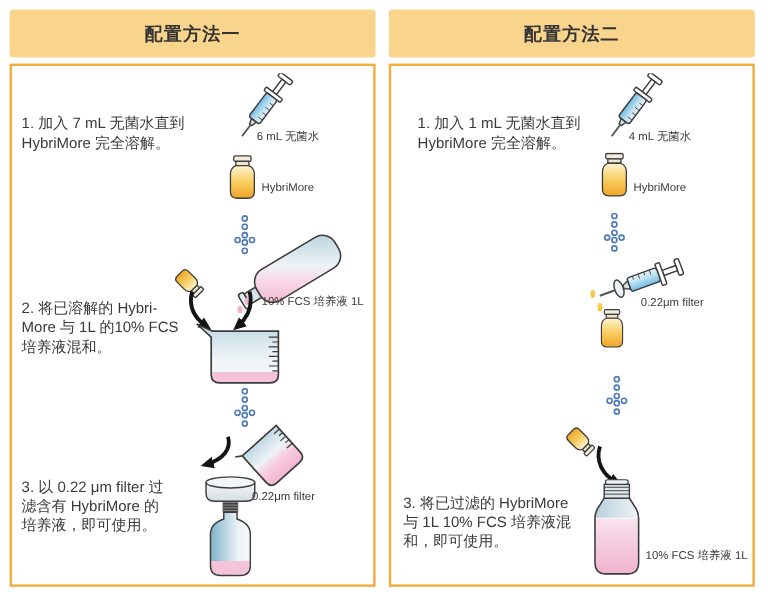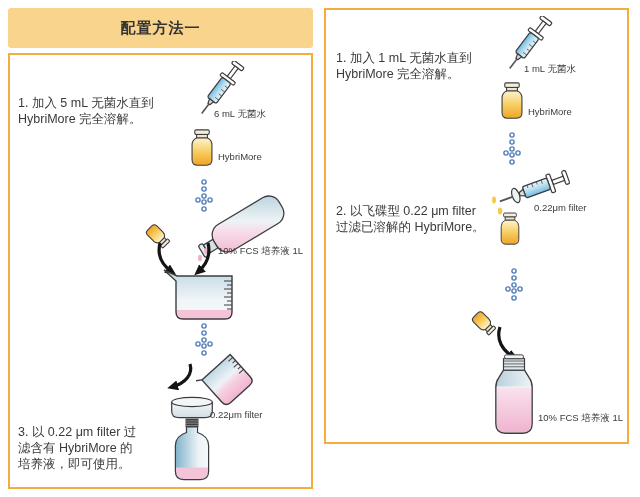--- a/index.html
+++ b/index.html
@@ -62,21 +62,21 @@
     </marker>
   </defs>
 </svg>
 
 <div class="wrap">
 
   <div class="panel">
     <div class="panel-header">配置方法一</div>
     <div class="panel-body">
 
-      <div class="step" style="left:8px;top:40px;width:166px">1. 加入 5 mL 无菌水直到
+      <div class="step" style="left:8px;top:40px;width:166px">1. 加入 7 mL 无菌水直到
 HybriMore 完全溶解。</div>
 
       <svg class="gfx" style="left:178px;top:6px" width="58" height="70" viewBox="0 0 58 70">
         <g transform="translate(51,3) rotate(127)" stroke="#3c3c3c" stroke-width="1.2" fill="#fff">
           <rect x="0" y="-6.5" width="4" height="13" rx="1.5"></rect>
           <rect x="4" y="-2" width="13" height="4"></rect>
           <rect x="17" y="-8.5" width="3.5" height="17" rx="1"></rect>
           <rect x="20.5" y="-5.5" width="25" height="11" rx="2" fill="url(#gSyr)"></rect>
           <path d="M26,-5.5 V-2 M31,-5.5 V-1 M36,-5.5 V-2 M41,-5.5 V-1" stroke-width="0.7" fill="none"></path>
           <path d="M45.5,-2.5 L50,-1.2 L50,1.2 L45.5,2.5 Z" fill="#D8DEE2"></path>
@@ -138,20 +138,23 @@
         <path d="M56,2 C59,14 54,24 46,31" fill="none" stroke="#141414" stroke-width="3.2" marker-end="url(#ah)"></path>
       </svg>
 
       <svg class="gfx" style="left:150px;top:212px" width="82" height="56" viewBox="0 0 82 56">
         <path d="M4,3 L17,9 H72 V45 Q72,52 65,52 H23 Q16,52 16,45 V14 Z" fill="url(#gBeaker)"></path>
         <path d="M16,43 H72 V45 Q72,52 65,52 H23 Q16,52 16,45 Z" fill="#F5C3D8"></path>
         <path d="M4,3 L17,9 H72 V45 Q72,52 65,52 H23 Q16,52 16,45 V14 Z" fill="none" stroke="#3c3c3c" stroke-width="1.4"></path>
         <path d="M72,14 h-8 M72,18 h-5 M72,22 h-8 M72,26 h-5 M72,30 h-8 M72,34 h-5 M72,38 h-8 M72,42 h-5" stroke="#3c3c3c" stroke-width="1"></path>
       </svg>
 
+      <div class="step" style="left:8px;top:194px;width:152px">2. 将已溶解的 Hybri-
+More 与 1L 的10% FCS
+培养液混和。</div>
 
       <svg class="gfx" style="left:184px;top:268px" width="20" height="34" viewBox="0 0 20 34">
         <g fill="none" stroke="#4F7CB8" stroke-width="1.4">
           <circle cx="10" cy="3" r="2.1"></circle>
             <circle cx="10" cy="10" r="2.1"></circle>
             <circle cx="10" cy="17" r="2.1"></circle>
           <circle cx="4" cy="21" r="2.1"></circle>
             <circle cx="16" cy="21" r="2.1"></circle>
             <circle cx="10" cy="23" r="2.1"></circle>
           <circle cx="10" cy="30" r="2.1"></circle>
@@ -175,45 +178,46 @@
         <path d="M4,9 V19 Q4,26 12,26 H40 Q48,26 48,19 V9" fill="url(#gGray)" stroke="#3c3c3c" stroke-width="1.3"></path>
         <ellipse cx="26" cy="9" rx="22" ry="5" fill="#F2F6F8" stroke="#3c3c3c" stroke-width="1.3"></ellipse>
         <rect x="19" y="27" width="14" height="9" fill="#3f3f3f"></rect>
         <path d="M19,29.5 h14 M19,32 h14 M19,34.5 h14" stroke="#9aa0a4" stroke-width="0.8"></path>
         <path d="M20,36 H32 V42 Q44,46 44,56 V84 Q44,93 35,93 H17 Q8,93 8,84 V56 Q8,46 20,42 Z" fill="url(#gFilterBody)"></path>
         <path d="M8.7,80 H43.3 V84 Q43.3,92.3 35,92.3 H17 Q8.7,92.3 8.7,84 Z" fill="#F5C3D8"></path>
         <path d="M20,36 H32 V42 Q44,46 44,56 V84 Q44,93 35,93 H17 Q8,93 8,84 V56 Q8,46 20,42 Z" fill="none" stroke="#3c3c3c" stroke-width="1.3"></path>
       </svg>
       <div class="lbl" style="left:200px;top:354px">0.22μm filter</div>
 
-      <div class="step" style="left:8px;top:369px;width:150px">3. 以 0.22 μm filter 过
+      <div class="step" style="left:8px;top:343px;width:150px">3. 以 0.22 μm filter 过
 滤含有 HybriMore 的
 培养液，即可使用。</div>
 
     </div>
   </div>
 
   <div class="panel">
+    <div class="panel-header">配置方法二</div>
     <div class="panel-body">
 
-      <div class="step" style="left:10px;top:40px;width:170px">1. 加入 1 mL 无菌水直到
+      <div class="step" style="left:22px;top:40px;width:170px">1. 加入 1 mL 无菌水直到
 HybriMore 完全溶解。</div>
 
       <svg class="gfx" style="left:170px;top:6px" width="58" height="70" viewBox="0 0 58 70">
         <g transform="translate(51,3) rotate(127)" stroke="#3c3c3c" stroke-width="1.2" fill="#fff">
           <rect x="0" y="-6.5" width="4" height="13" rx="1.5"></rect>
           <rect x="4" y="-2" width="13" height="4"></rect>
           <rect x="17" y="-8.5" width="3.5" height="17" rx="1"></rect>
           <rect x="20.5" y="-5.5" width="25" height="11" rx="2" fill="url(#gSyr)"></rect>
           <path d="M26,-5.5 V-2 M31,-5.5 V-1 M36,-5.5 V-2 M41,-5.5 V-1" stroke-width="0.7" fill="none"></path>
           <path d="M45.5,-2.5 L50,-1.2 L50,1.2 L45.5,2.5 Z" fill="#D8DEE2"></path>
           <rect x="50" y="-0.8" width="12" height="1.6" fill="#555" stroke="none"></rect>
         </g>
       </svg>
-      <div class="lbl" style="left:198px;top:53px">1 mL 无菌水</div>
+      <div class="lbl" style="left:198px;top:53px">4 mL 无菌水</div>
 
       <svg class="gfx" style="left:172px;top:72px" width="28" height="38" viewBox="0 0 30 42">
         <g stroke="#3c3c3c" stroke-width="1.2">
           <rect x="7" y="1" width="16" height="5" rx="1.5" fill="#F2EDDD"></rect>
           <rect x="9" y="6" width="12" height="4" fill="#EFE6CF"></rect>
           <path d="M9,10 H21 Q26,12 26,18 V34 Q26,40 20,40 H10 Q4,40 4,34 V18 Q4,12 9,10 Z" fill="url(#gAmber)"></path>
         </g>
       </svg>
       <div class="lbl bold" style="left:202px;top:96px">HybriMore</div>
 
@@ -246,22 +250,20 @@
       <div class="lbl" style="left:208px;top:192px">0.22μm filter</div>
 
       <svg class="gfx" style="left:172px;top:202px" width="24" height="34" viewBox="0 0 30 42">
         <g stroke="#3c3c3c" stroke-width="1.2">
           <rect x="7" y="1" width="16" height="5" rx="1.5" fill="#F2EDDD"></rect>
           <rect x="9" y="6" width="12" height="4" fill="#EFE6CF"></rect>
           <path d="M9,10 H21 Q26,12 26,18 V34 Q26,40 20,40 H10 Q4,40 4,34 V18 Q4,12 9,10 Z" fill="url(#gAmber)"></path>
         </g>
       </svg>
 
-      <div class="step" style="left:10px;top:193px;width:178px">2. 以飞碟型 0.22 μm filter
-过滤已溶解的 HybriMore。</div>
 
       <svg class="gfx" style="left:178px;top:258px" width="20" height="34" viewBox="0 0 20 34">
         <g fill="none" stroke="#4F7CB8" stroke-width="1.4">
           <circle cx="10" cy="3" r="2.1"></circle>
             <circle cx="10" cy="10" r="2.1"></circle>
             <circle cx="10" cy="17" r="2.1"></circle>
           <circle cx="4" cy="21" r="2.1"></circle>
             <circle cx="16" cy="21" r="2.1"></circle>
             <circle cx="10" cy="23" r="2.1"></circle>
           <circle cx="10" cy="30" r="2.1"></circle>
@@ -284,17 +286,20 @@
         <path d="M12,18 L7,26 Q4,30 4,36 V74 Q4,84 14,84 H32 Q42,84 42,74 V36 Q42,30 39,26 L34,18 Z" fill="#F7FAFB"></path>
         <path d="M12,18 L7,26 Q4,30 4,35 H42 Q42,30 39,26 L34,18 Z" fill="url(#gShoulderH)"></path>
         <path d="M4.7,36 H41.3 V74 Q41.3,83.3 32,83.3 H14 Q4.7,83.3 4.7,74 Z" fill="url(#gPink)"></path>
         <path d="M12,18 L7,26 Q4,30 4,36 V74 Q4,84 14,84 H32 Q42,84 42,74 V36 Q42,30 39,26 L34,18 Z" fill="none" stroke="#3c3c3c" stroke-width="1.4"></path>
         <rect x="12" y="6" width="22" height="12" fill="#DFE8EC" stroke="#3c3c3c" stroke-width="1.2"></rect>
         <rect x="13" y="2" width="20" height="4" rx="2" fill="#EDF2F4" stroke="#3c3c3c" stroke-width="1"></rect>
         <path d="M12,8.5 h22 M12,11.5 h22 M12,14.5 h22" stroke="#3c3c3c" stroke-width="0.8"></path>
       </svg>
       <div class="lbl" style="left:212px;top:402px">10% FCS 培养液 1L</div>
 
+      <div class="step" style="left:10px;top:356px;width:176px">3. 将已过滤的 HybriMore
+与 1L 10% FCS 培养液混
+和，即可使用。</div>
 
     </div>
   </div>
 
 </div>
 
 </body></html>

